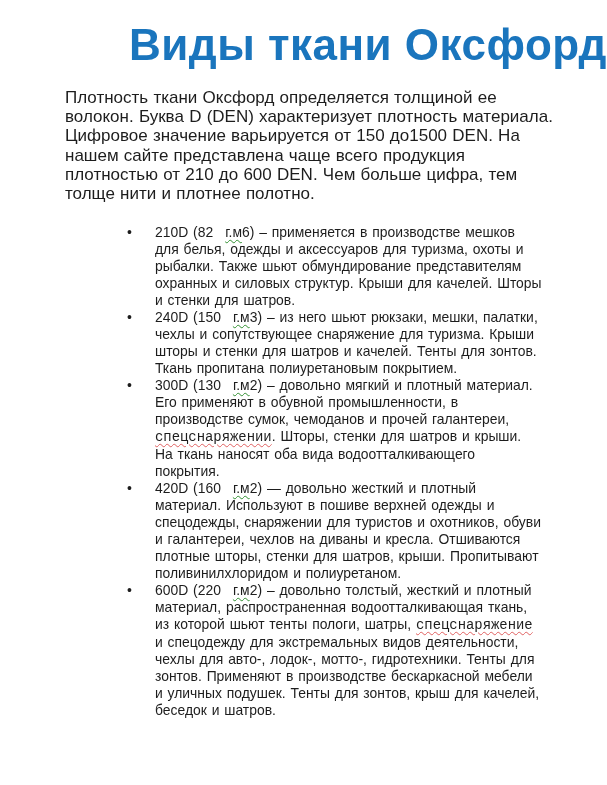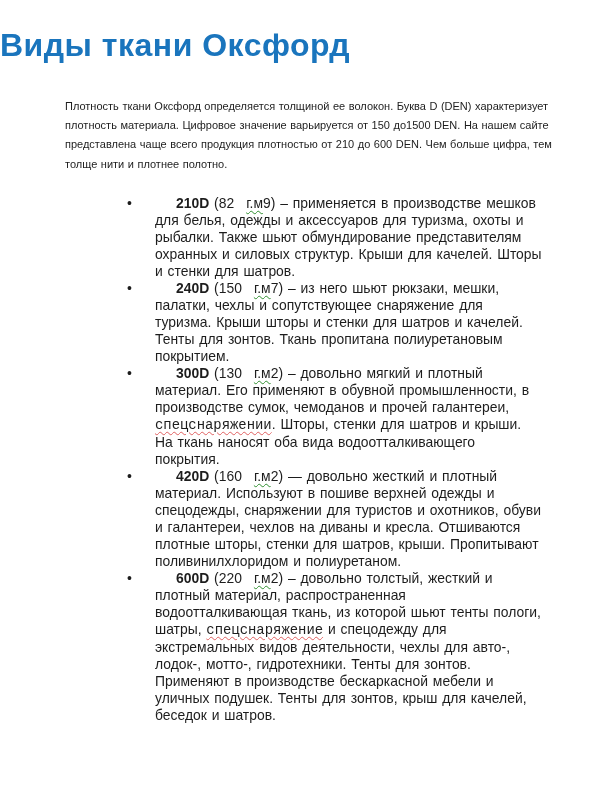--- a/index.html
+++ b/index.html
@@ -16,31 +16,31 @@
   }
   .page {
     position: relative;
     width: 607px;
     height: 785px;
     background: #ffffff;
   }
   h1.doc-title {
     margin: 0;
     padding-top: 27px;
-    text-align: left;
-    font-size: 32px;
+    text-align: right;
+    font-size: 44px;
     line-height: 36px;
     font-weight: bold;
     color: #1a75bd;
     letter-spacing: 0.5px;
   }
   p.intro {
-    margin: 34px 0 0 65px;
+    margin: 25px 0 0 65px;
     width: 489px;
-    font-size: 11px;
+    font-size: 17px;
     line-height: 19.2px;
     word-spacing: 0.5px;
     color: #1d1d1d;
   }
   ul.density-list {
     margin: 21px 0 0 155px;
     padding: 0;
     width: 387px;
     list-style: none;
     font-size: 13.9px;
@@ -54,22 +54,21 @@
     padding: 0;
   }
   ul.density-list .bullet {
     position: absolute;
     left: -28px;
     top: 0px;
     font-size: 14px;
     word-spacing: 0;
   }
   ul.density-list strong {
-    font-weight: bold;
-    margin-left: 21px;
+    font-weight: normal;
   }
   .mark-grammar {
     text-decoration: underline wavy #2f8f2f 1px;
     text-underline-offset: 2px;
     padding-left: 12px;
   }
   .mark-spelling {
     text-decoration: underline wavy #e06060 1px;
     text-underline-offset: 2px;
     font-family: Liberation Mono, monospace;
@@ -77,23 +76,23 @@
 </style>
 </head>
 <body>
 
 <div class="page">
   <h1 class="doc-title">Виды ткани Оксфорд</h1>
 
   <p class="intro">Плотность ткани Оксфорд определяется толщиной ее волокон. Буква D (DEN) характеризует плотность материала. Цифровое значение варьируется от 150 до1500 DEN. На нашем сайте представлена чаще всего продукция плотностью от 210 до 600 DEN. Чем больше цифра, тем толще нити и плотнее полотно.</p>
 
   <ul class="density-list">
-  <li><span class="bullet">•</span><strong>210D</strong><span><span> (82</span><span class="mark-grammar">г.м</span><span>9) – применяется в производстве мешков для белья, одежды и аксессуаров для туризма, охоты и рыбалки. Также шьют обмундирование представителям охранных и силовых структур. Крыши для качелей. Шторы и стенки для шатров.</span></span></li>
+  <li><span class="bullet">•</span><strong>210D</strong><span><span> (82</span><span class="mark-grammar">г.м</span><span>6) – применяется в производстве мешков для белья, одежды и аксессуаров для туризма, охоты и рыбалки. Также шьют обмундирование представителям охранных и силовых структур. Крыши для качелей. Шторы и стенки для шатров.</span></span></li>
 
-  <li><span class="bullet">•</span><strong>240D</strong><span><span> (150</span><span class="mark-grammar">г.м</span><span>7) – из него шьют рюкзаки, мешки, палатки, чехлы и сопутствующее снаряжение для туризма. Крыши шторы и стенки для шатров и качелей. Тенты для зонтов. Ткань пропитана полиуретановым покрытием.</span></span></li>
+  <li><span class="bullet">•</span><strong>240D</strong><span><span> (150</span><span class="mark-grammar">г.м</span><span>3) – из него шьют рюкзаки, мешки, палатки, чехлы и сопутствующее снаряжение для туризма. Крыши шторы и стенки для шатров и качелей. Тенты для зонтов. Ткань пропитана полиуретановым покрытием.</span></span></li>
 
   <li><span class="bullet">•</span><strong>300D</strong><span><span> (130</span><span class="mark-grammar">г.м</span><span>2) – довольно мягкий и плотный материал. Его применяют в обувной промышленности, в производстве сумок, чемоданов и прочей галантереи, </span><span class="mark-spelling">спецснаряжении</span><span>. Шторы, стенки для шатров и крыши. На ткань наносят оба вида водоотталкивающего покрытия.</span></span></li>
 
   <li><span class="bullet">•</span><strong>420D</strong><span><span> (160</span><span class="mark-grammar">г.м</span><span>2) — довольно жесткий и плотный материал. Используют в пошиве верхней одежды и спецодежды, снаряжении для туристов и охотников, обуви и галантереи, чехлов на диваны и кресла. Отшиваются плотные шторы, стенки для шатров, крыши. Пропитывают поливинилхлоридом и полиуретаном.</span></span></li>
 
   <li><span class="bullet">•</span><strong>600D</strong><span><span> (220</span><span class="mark-grammar">г.м</span><span>2) – довольно толстый, жесткий и плотный материал, распространенная водоотталкивающая ткань, из которой шьют тенты пологи, шатры, </span><span class="mark-spelling">спецснаряжение</span><span> и спецодежду для экстремальных видов деятельности, чехлы для авто-, лодок-, мотто-, гидротехники. Тенты для зонтов. Применяют в производстве бескаркасной мебели и уличных подушек. Тенты для зонтов, крыш для качелей, беседок и шатров.</span></span></li>
 </ul>
 </div>
 
 </body></html>

